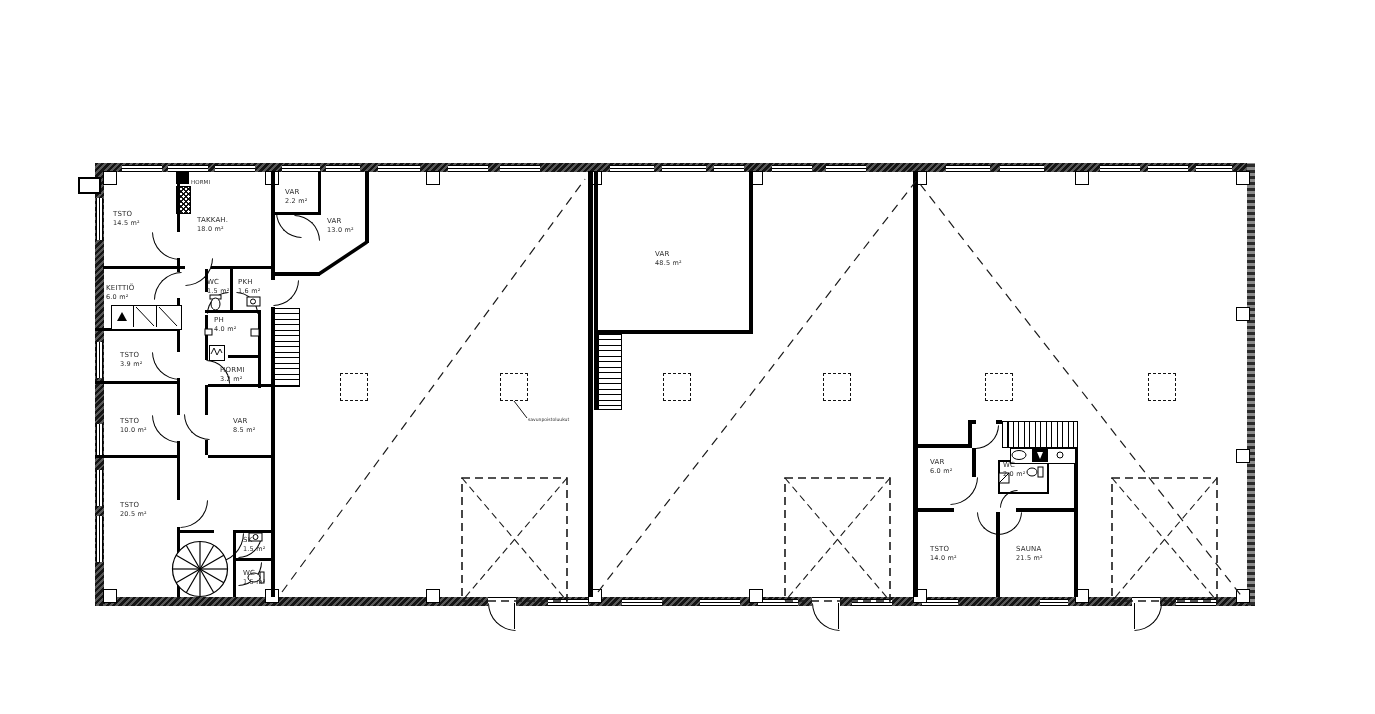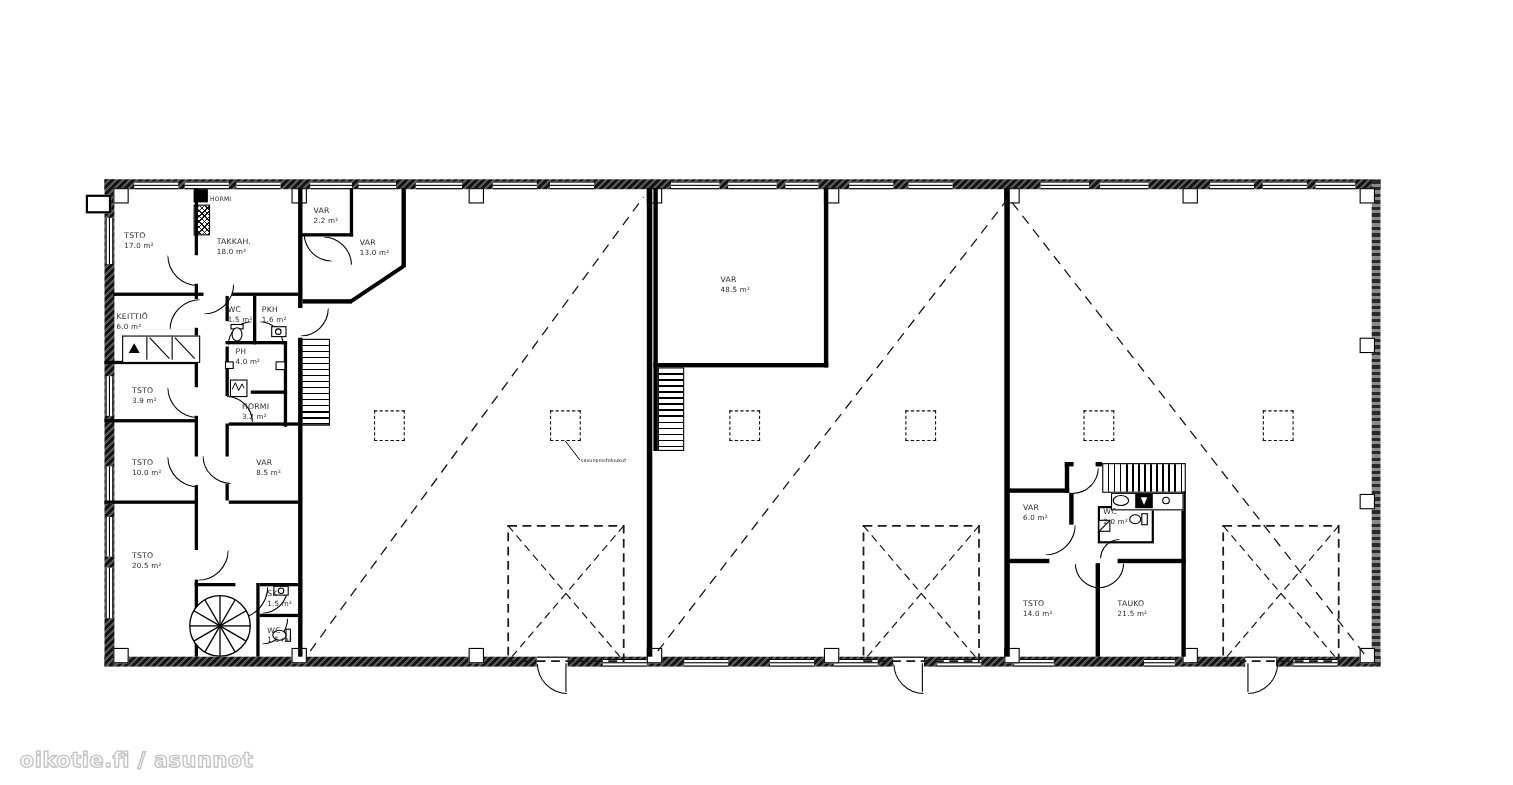--- a/index.html
+++ b/index.html
@@ -277,21 +277,21 @@
         <line x1="999" y1="483" x2="1009" y2="473"></line>
       <ellipse cx="1019" cy="455" rx="7" ry="4.5"></ellipse>
       <circle cx="1060" cy="455" r="3"></circle>
       <rect x="205" y="329" width="7" height="6"></rect>
         <rect x="251" y="329" width="8" height="7"></rect>
     </g>
   </svg>
 
   <div class="lbl" style="left:113px;top:210px">
     <span>TSTO</span>
-    <span class="ar">17.0 m²</span>
+    <span class="ar">14.5 m²</span>
   </div>
   <div class="lbl" style="left:197px;top:216px">
     <span>TAKKAH.</span>
     <span class="ar">18.0 m²</span>
   </div>
   <div class="lbl" style="left:285px;top:188px">
     <span>VAR</span>
     <span class="ar">2.2 m²</span>
   </div>
   <div class="lbl" style="left:327px;top:217px">
@@ -352,25 +352,24 @@
   </div>
   <div class="lbl" style="left:1003px;top:461px">
     <span>WC</span>
     <span class="ar">2.0 m²</span>
   </div>
   <div class="lbl" style="left:930px;top:545px">
     <span>TSTO</span>
     <span class="ar">14.0 m²</span>
   </div>
   <div class="lbl" style="left:1016px;top:545px">
-    <span>TAUKO</span>
+    <span>SAUNA</span>
     <span class="ar">21.5 m²</span>
   </div>
 
   <div class="lbl tiny" style="left:191px;top:178px">
     <span>HORMI</span>
   </div>
   <div class="lbl micro" style="left:528px;top:416px">
     <span>savunpoistoluukut</span>
   </div>
 
-  <div class="wm">oikotie.fi / asunnot</div>
 </div>
 
 </body></html>

